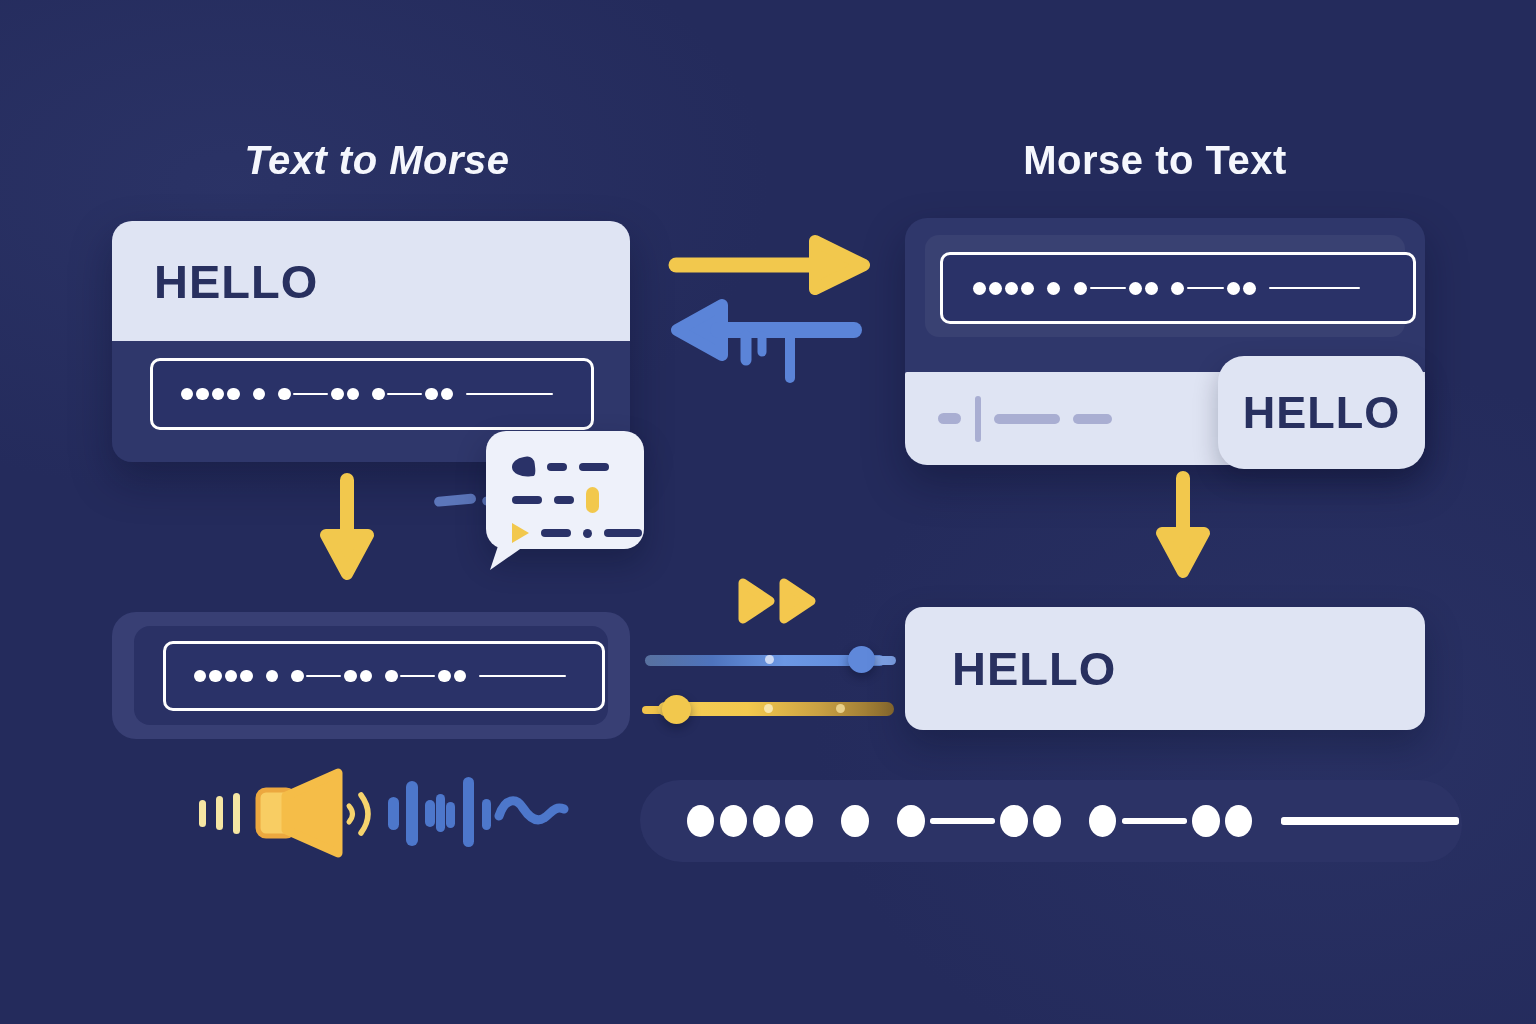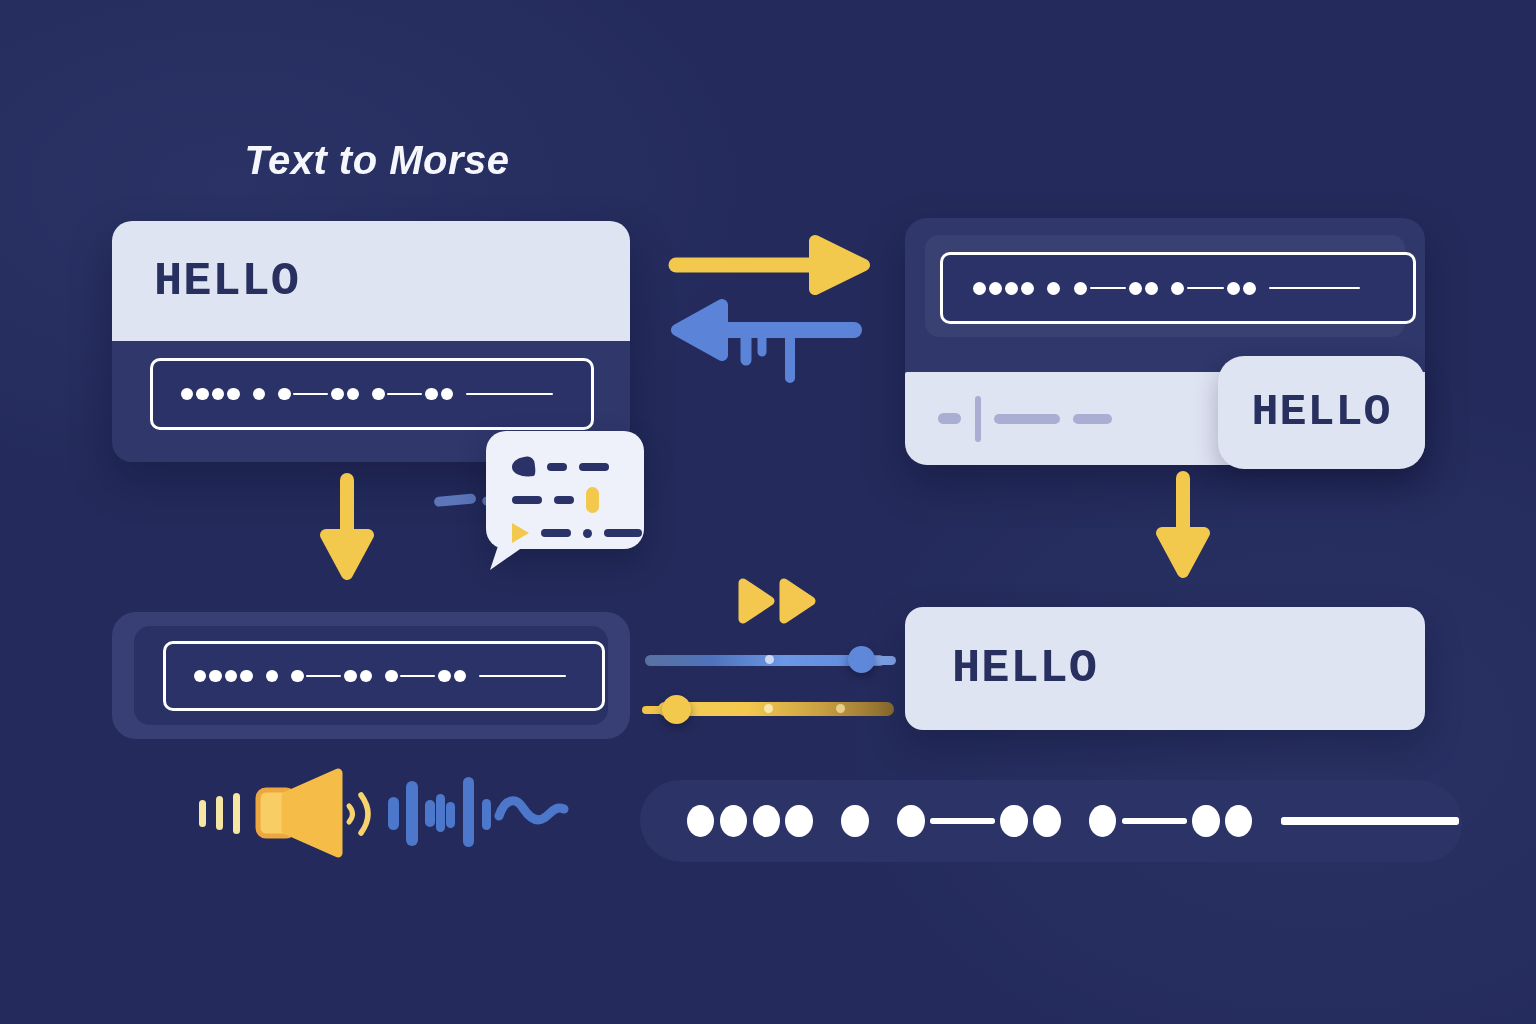--- a/index.html
+++ b/index.html
@@ -15,21 +15,21 @@
 
   
   .heading{width:600px;text-align:center;font-size:40px;font-weight:bold;color:#f5f7fd;letter-spacing:.5px;}
   #heading-left{left:77px;top:138px;font-style:italic;}
   #heading-right{left:855px;top:138px;}
 
   
   #card-a{left:112px;top:221px;width:518px;height:241px;border-radius:20px;overflow:hidden;
           box-shadow:0 18px 40px rgba(8,12,36,.35);}
   #card-a .top{height:120px;background:var(--panel-light,#dfe4f3);display:flex;align-items:center;padding-left:42px;}
-  .hello-text{font-size:47px;font-weight:bold;color:var(--ink,#28305f);letter-spacing:1px;font-family:Liberation Mono, monospace;}
+  .hello-text{font-size:47px;font-weight:bold;color:var(--ink,#28305f);letter-spacing:1px;}
   #card-a .bottom{height:121px;background:var(--card-navy,#2f376b);position:relative;}
 
   .morse-input{border:3px solid #fff;border-radius:10px;background:var(--input-fill,#2a3268);
                display:flex;align-items:center;overflow:hidden;}
   #input-a{position:absolute;left:38px;top:17px;width:412px;height:66px;padding-left:26px;font-size:12.5px;}
 
   
   #card-c{left:905px;top:218px;width:520px;height:247px;background:var(--card-navy,#2f376b);
           border-radius:22px;box-shadow:0 18px 40px rgba(8,12,36,.35);}
   #card-c .inner-pad{position:absolute;left:20px;top:17px;width:480px;height:102px;
@@ -134,20 +134,21 @@
   
   .m-bdash{width:42px;height:10px;border-radius:6px;background:#5c76ba;}
   .m-bdot{width:9px;height:9px;border-radius:50%;background:#5c76ba;margin-top:6px;}
 </style>
 </head>
 <body>
 
 <div id="canvas">
 
   <div class="abs heading" id="heading-left">Text to Morse</div>
+  <div class="abs heading" id="heading-right">Morse to Text</div>
 
   <div class="abs" id="card-a">
     <div class="top">
       <span class="hello-text">HELLO</span>
     </div>
     <div class="bottom">
       <div class="morse-input" id="input-a">
           <i class="m m-dot"></i>
           <i class="m m-dot"></i>
           <i class="m m-dot"></i>

